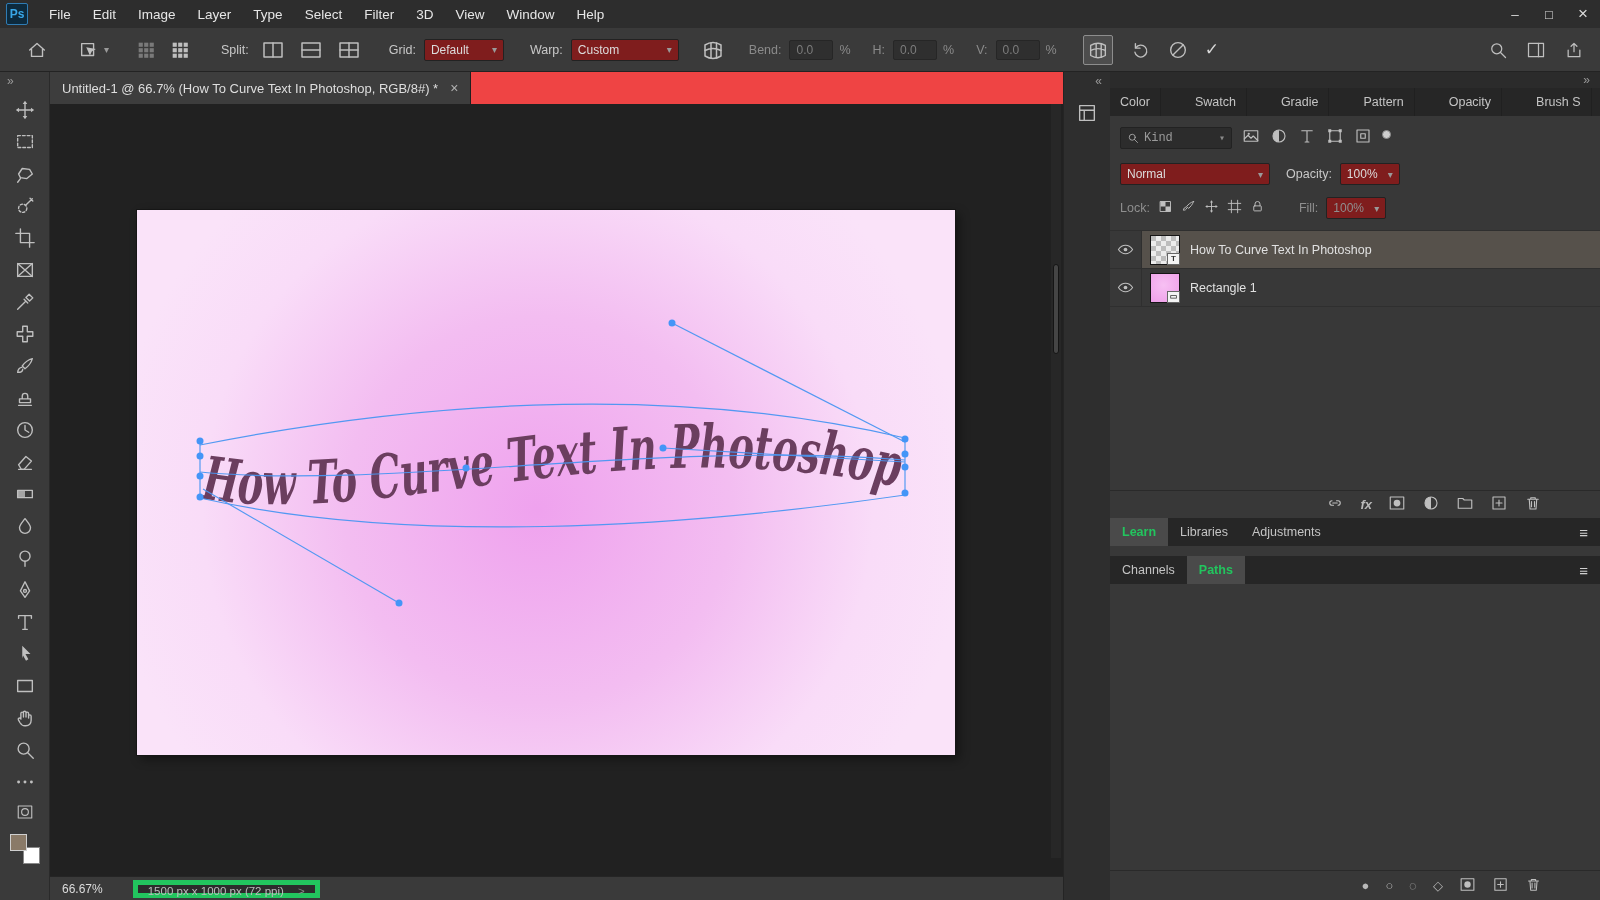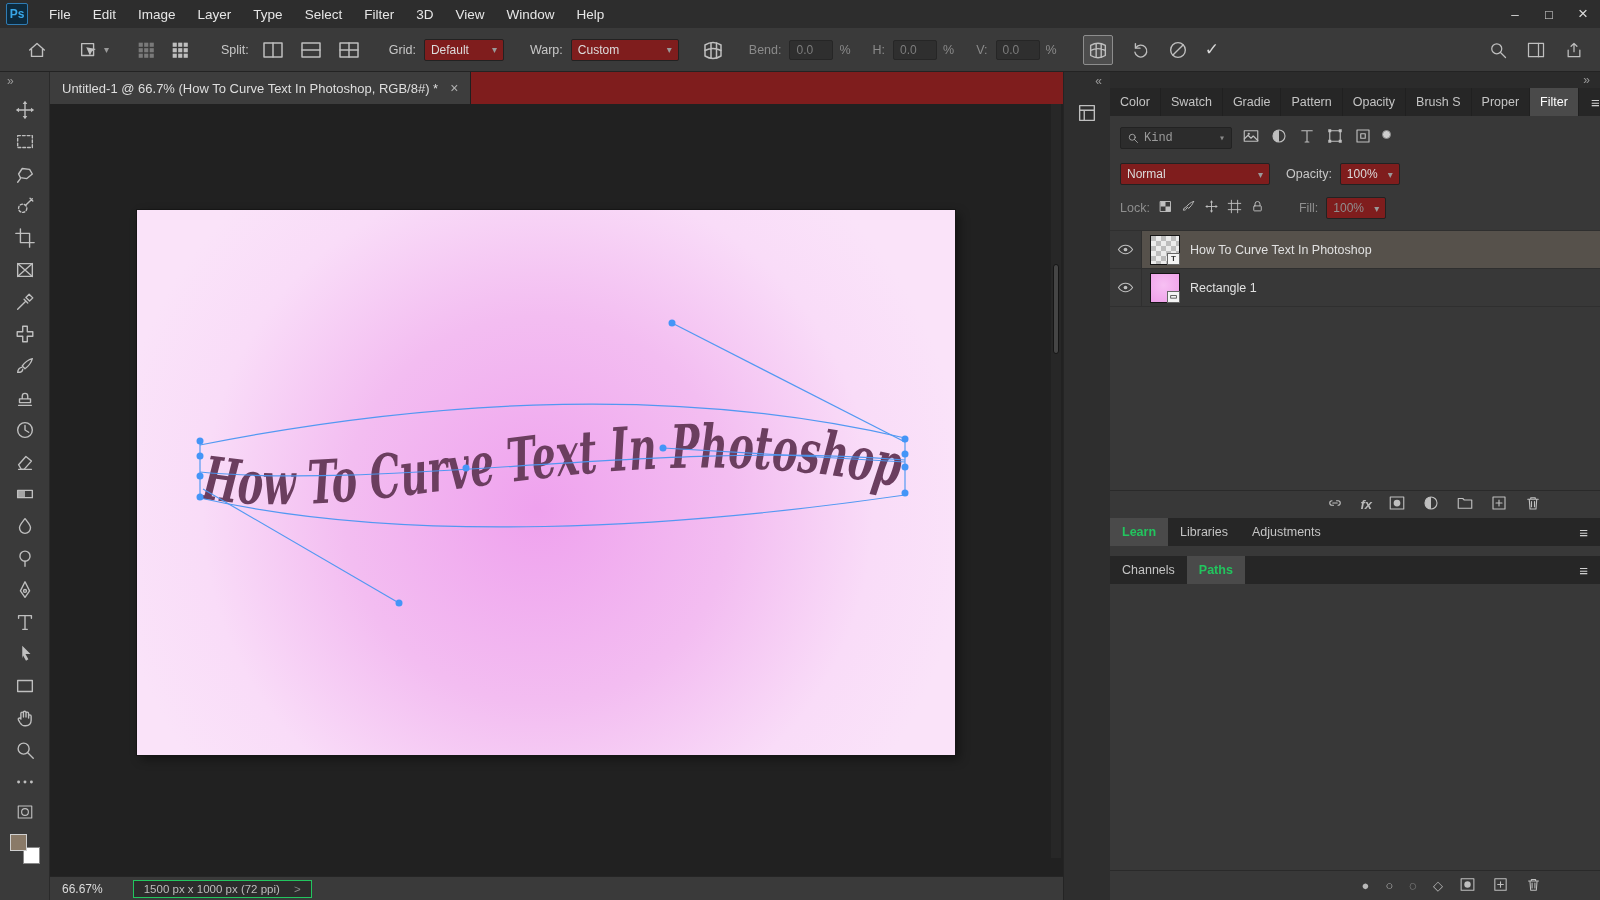--- a/index.html
+++ b/index.html
@@ -41,55 +41,55 @@
   .toolbar { top:72px; left:0; width:50px; height:828px; background:#3a3a3a;
     border-right:1px solid #2a2a2a; display:flex; flex-direction:column; align-items:center; }
   .toolbar .expand { align-self:flex-start; padding:2px 0 0 7px; color:#9a9a9a; font-size:12px; height:18px; }
   .tools { display:flex; flex-direction:column; align-items:center; gap:8px; padding-top:8px; }
   .tool { width:26px; height:24px; display:flex; align-items:center; justify-content:center; }
   .swatches { position:relative; width:30px; height:30px; margin-top:10px; }
   .swatch-bg { position:absolute; right:0; bottom:0; width:17px; height:17px; background:#ffffff; border:1px solid #888; }
   .swatch-fg { position:absolute; left:0; top:0; width:17px; height:17px; background:#8a7a68; border:1px solid #cfcfcf; }
 
   
-  .tabbar { top:72px; left:50px; width:1013px; height:32px; background:#7f1d1d; display:flex; align-items:flex-start; }
+  .tabbar { top:72px; left:50px; width:1013px; height:32px; background:#ef4444; display:flex; align-items:flex-start; }
   .doctab { height:32px; background:#3d3d3d; color:#dedede; font-size:13px; display:flex;
     align-items:center; padding:0 12px; gap:12px; border-right:1px solid #1f1f1f; }
   .doctab .x { color:#b0b0b0; font-size:14px; }
 
   
   .pasteboard { top:104px; left:50px; width:1013px; height:772px; background:#212121; }
   .canvas {
     top:210px; left:137px; width:818px; height:545px;
     background: radial-gradient(circle 430px at 49% 55%, #efa2ee 0%, #f3bdf1 45%, #f9dcf8 78%, #fae3f9 100%);
     box-shadow: 0 0 0 1px #161616, 4px 4px 10px rgba(0,0,0,.45);
   }
   .canvas-overlay { top:210px; left:137px; width:818px; height:545px; }
   .vscroll { top:104px; left:1051px; width:10px; height:754px; background:#272727; }
   .vscroll .thumb { position:absolute; top:160px; left:2px; width:6px; height:90px; background:#454545; border-radius:3px; }
 
   
   .statusbar { left:50px; top:876px; width:1013px; height:24px; background:#3a3a3a;
     border-top:1px solid #252525; display:flex; align-items:center; font-size:12px; }
   .statusbar .zoom { margin-left:12px; color:#dcdcdc; }
-  .sizebox { margin-left:30px; height:18px; background:#2c2c2c; border:1px solid #22c55e;
-    display:flex; align-items:center; padding:0 10px; gap:14px; color:#bdbdbd; font-size:11.5px; }
+  .sizebox { margin-left:30px; height:18px; background:#2c2c2c; border:5px solid #22c55e;
+    display:flex; padding:0 10px; gap:14px; color:#bdbdbd; font-size:11.5px; }
   .sizebox .chev { color:#8a8a8a; }
 
   
   .dockstrip { top:72px; left:1063px; width:47px; height:828px; background:#2e2e2e;
     border-left:1px solid #242424; display:flex; flex-direction:column; align-items:center; }
   .dockstrip .collapse { color:#9a9a9a; font-size:12px; padding-top:2px; align-self:flex-end; padding-right:8px; }
 
   
   .rightpanel { top:72px; left:1110px; width:490px; height:828px; background:#383838;
     display:flex; flex-direction:column; }
   .ptop { height:16px; background:#2b2b2b; display:flex; justify-content:flex-end; align-items:center; padding-right:10px;
     color:#9a9a9a; font-size:12px; }
-  .ptabs { height:28px; background:#262626; display:flex; align-items:stretch; font-size:12.5px; color:#c4c4c4; }
+  .ptabs { height:28px; background:#262626; display:flex; align-items:stretch; font-size:12.5px; color:#c4c4c4;gap:24px; }
   .ptab { padding:0 10px; display:flex; align-items:center; border-right:1px solid #202020; white-space:nowrap; }
   .ptab.active { background:#4a4a4a; color:#ffffff; }
   .ptabs .burger, .stabs .burger { margin-left:auto; padding:0 12px; display:flex; align-items:center; color:#cfcfcf; font-size:15px; }
 
   .layers-section { height:402px; display:flex; flex-direction:column; background:#383838; }
   .filter-row { margin:10px 8px 0 10px; display:flex; align-items:center; gap:10px; height:24px;font-family:Liberation Mono, monospace; }
   .searchbox { width:112px; height:22px; background:#2c2c2c; border:1px solid #222; border-radius:2px;
     display:flex; align-items:center; padding:0 6px; gap:5px; color:#9a9a9a; font-size:12px; }
   .searchbox .chev { margin-left:auto; font-size:10px; color:#8a8a8a; }
   .blend-row { margin:12px 8px 0 10px; display:flex; align-items:center; gap:8px; height:24px; }

